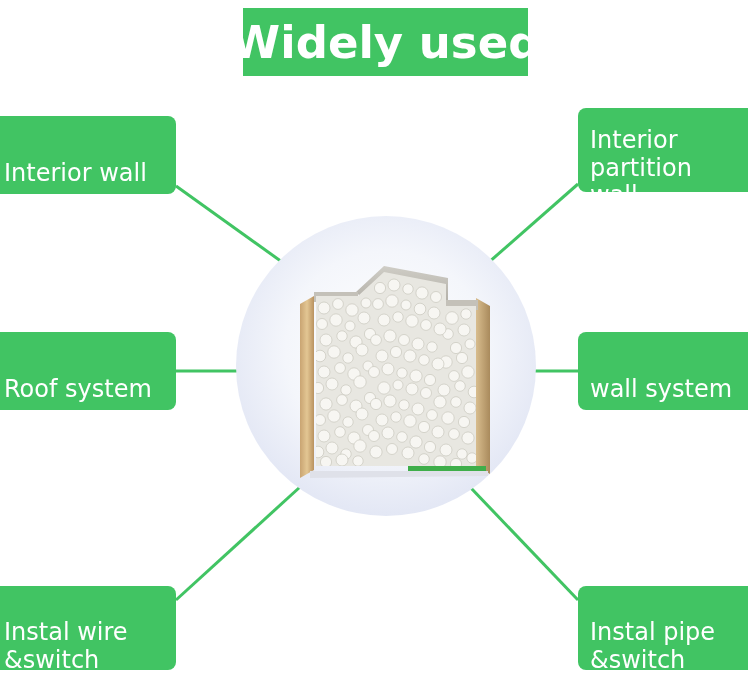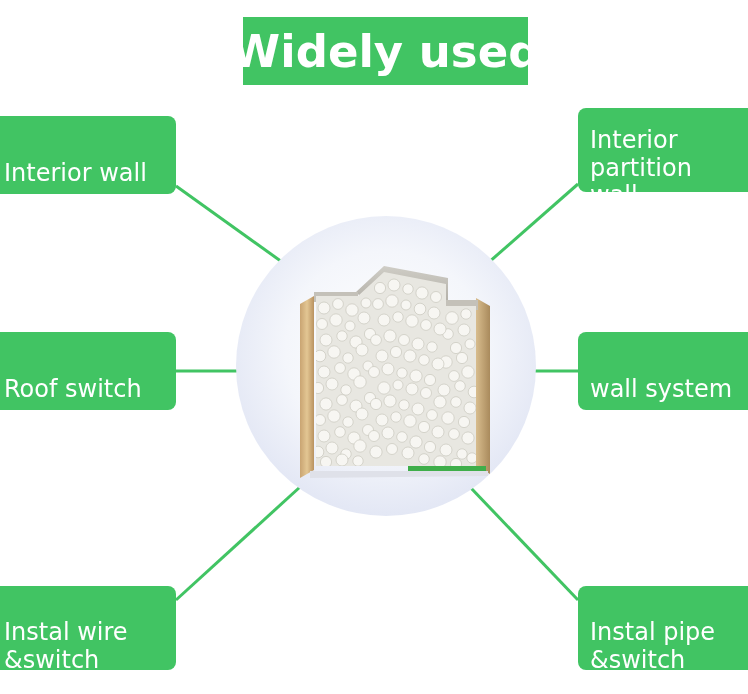--- a/index.html
+++ b/index.html
@@ -18,21 +18,21 @@
   #lines-layer {
     position: absolute;
     left: 0;
     top: 0;
     width: 748px;
     height: 694px;
   }
   .title-box {
     position: absolute;
     left: 243px;
-    top: 17px;
+    top: 8px;
     width: 285px;
     height: 68px;
     background: #41c463;
     display: flex;
     align-items: center;
     justify-content: center;
   }
   .title-text {
     font-family: "DejaVu Sans", sans-serif;
     font-size: 45px;
@@ -108,21 +108,21 @@
   </svg>
 
   <div class="title-box">
     <span class="title-text">Widely used</span>
   </div>
 
   <div class="label-box" id="box-exterior-wall">
     <span class="label-text">Interior wall</span>
   </div>
   <div class="label-box" id="box-roof-system">
-    <span class="label-text">Roof switch</span>
+    <span class="label-text">Roof system</span>
   </div>
   <div class="label-box" id="box-instal-wire">
     <span class="label-text">Instal wire
 &amp;switch</span>
   </div>
 
   <div class="label-box" id="box-interior-partition">
     <span class="label-text">Interior
 partition wall</span>
   </div>

